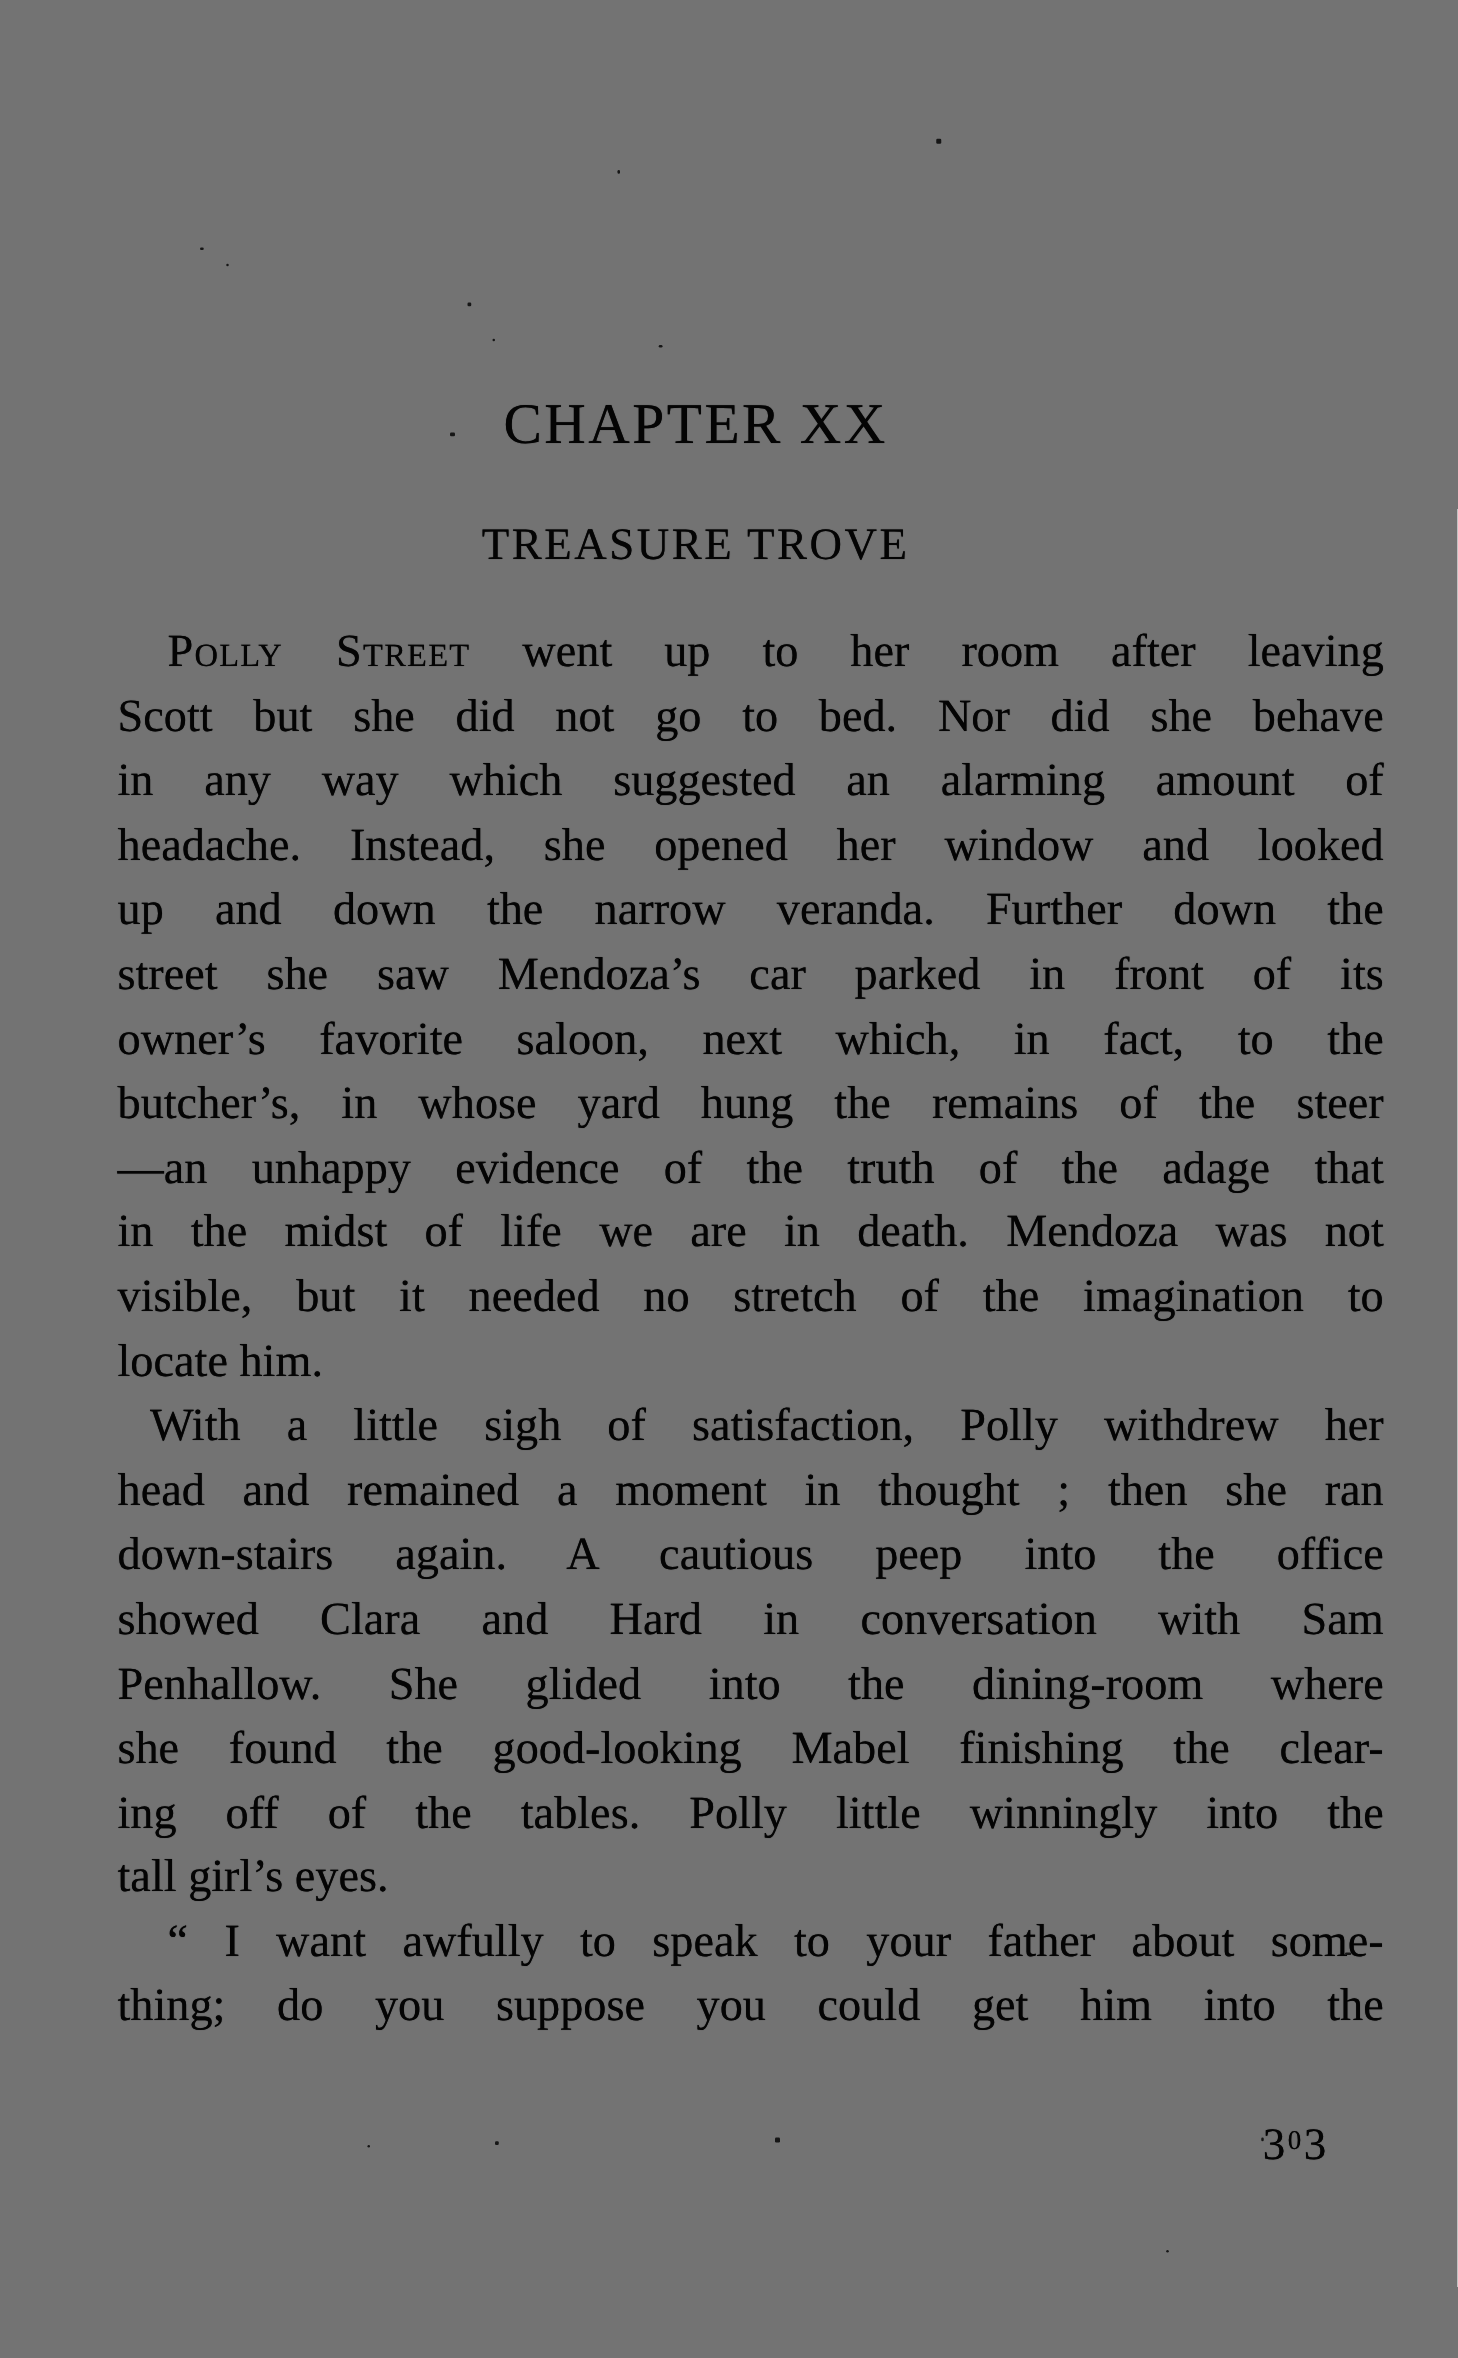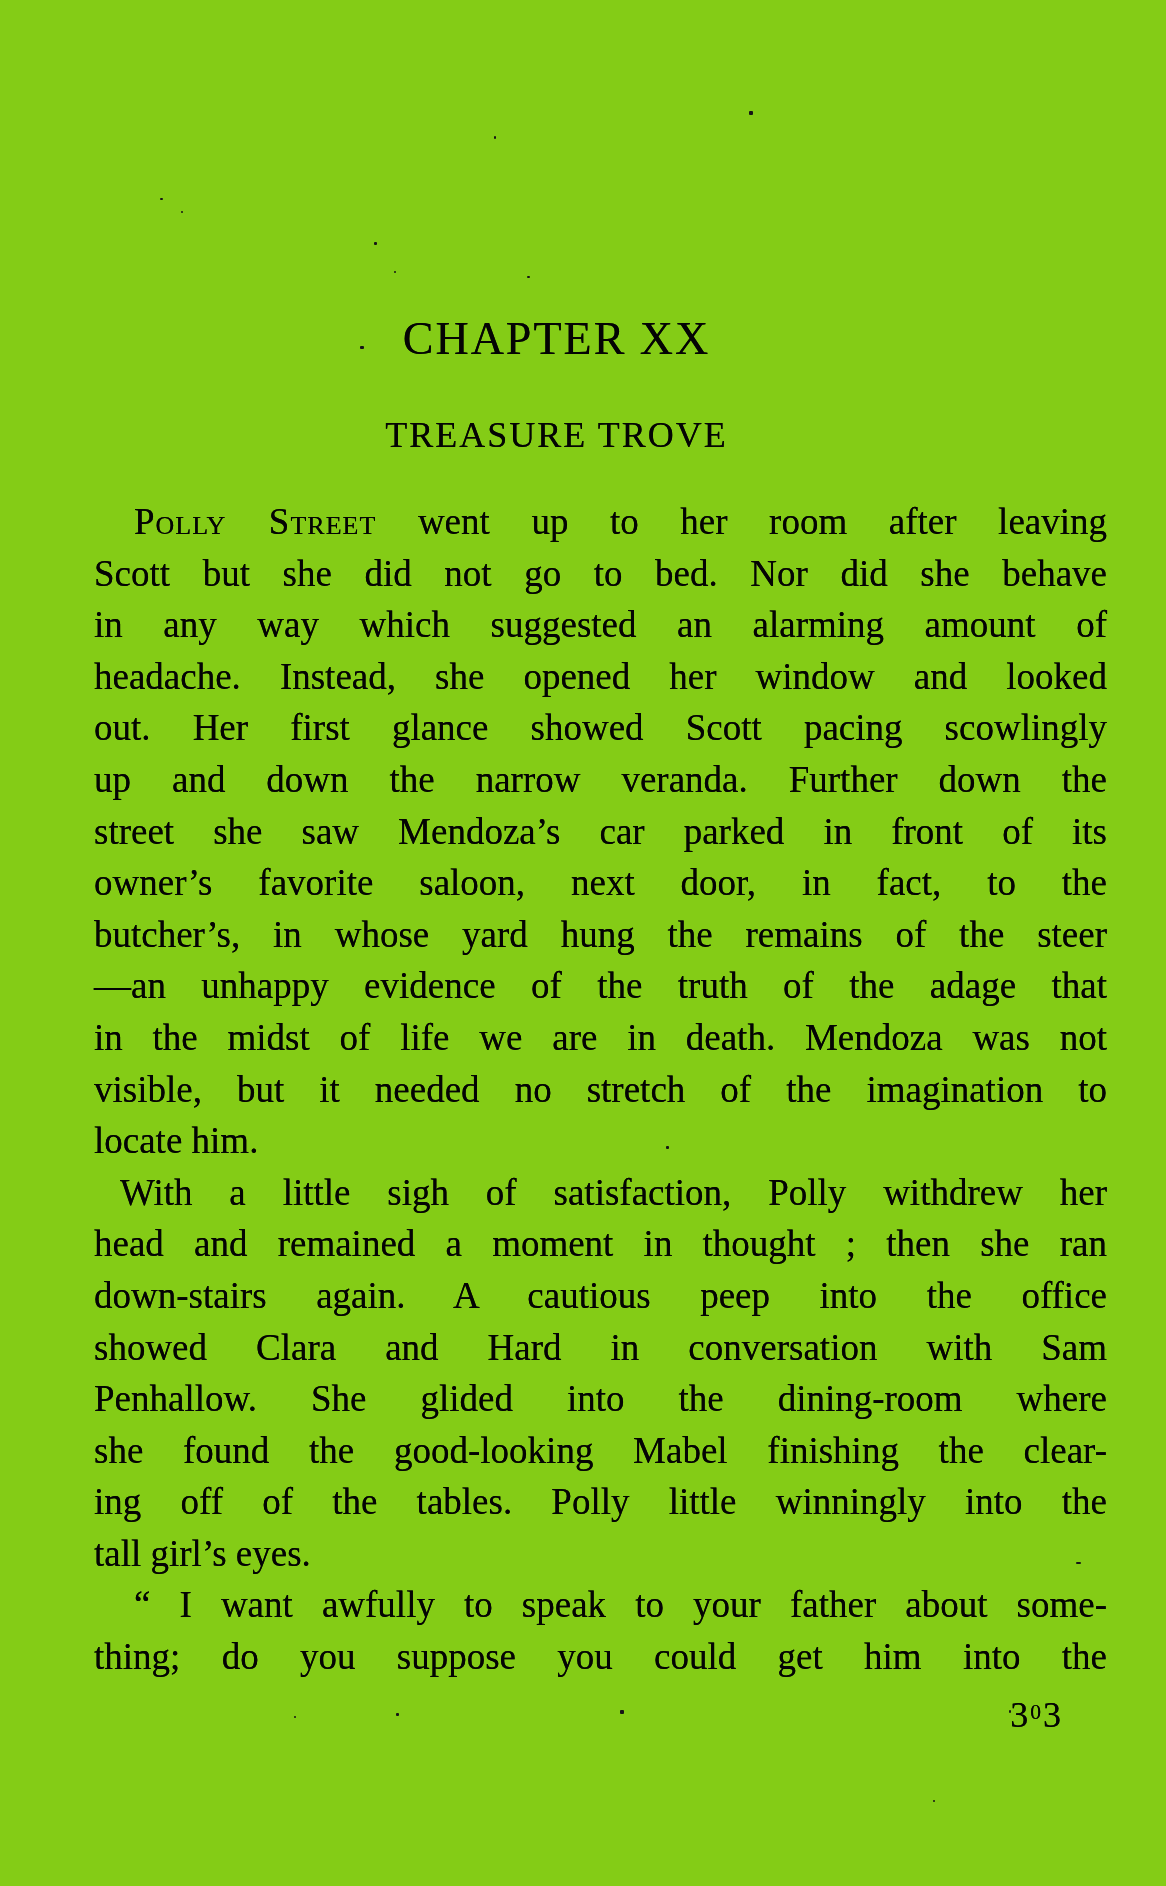--- a/index.html
+++ b/index.html
@@ -4,21 +4,21 @@
 <style>
   html, body {
     margin: 0;
     padding: 0;
     background: #ffffff;
   }
   .page {
     position: relative;
     width: 1166px;
     height: 1886px;
-    background: #84cc16;
+    background: #737373;
     overflow: hidden;
     font-family: "Liberation Serif", "DejaVu Serif", serif;
     color: #040404;
     text-shadow: 0 0 0.6px rgba(0,0,0,0.85);
   }
   .heading {
     position: absolute;
     left: 50px;
     top: 316px;
     width: 1013px;
@@ -90,24 +90,23 @@
 
   <div class="subtitle">TREASURE TROVE</div>
 
   <div class="body-block">
 
     <div class="para">
       <div class="line indent-lg"><span class="sc">Polly Street</span> <span>went up to her room after leaving</span></div>
       <div class="line">Scott but she did not go to bed. Nor did she behave</div>
       <div class="line">in any way which suggested an alarming amount of</div>
       <div class="line">headache. Instead, she opened her window and looked</div>
-      <div class="line">out. Her first glance showed Scott pacing scowlingly</div>
       <div class="line">up and down the narrow veranda. Further down the</div>
       <div class="line">street she saw Mendoza’s car parked in front of its</div>
-      <div class="line">owner’s favorite saloon, next door, in fact, to the</div>
+      <div class="line">owner’s favorite saloon, next which, in fact, to the</div>
       <div class="line">butcher’s, in whose yard hung the remains of the steer</div>
       <div class="line">—an unhappy evidence of the truth of the adage that</div>
       <div class="line">in the midst of life we are in death. Mendoza was not</div>
       <div class="line">visible, but it needed no stretch of the imagination to</div>
       <div class="line para-end">locate him.</div>
     </div>
 
     <div class="para">
       <div class="line indent-sm">With a little sigh of satisfaction, Polly withdrew her</div>
       <div class="line">head and remained a moment in thought ; then she ran</div>

